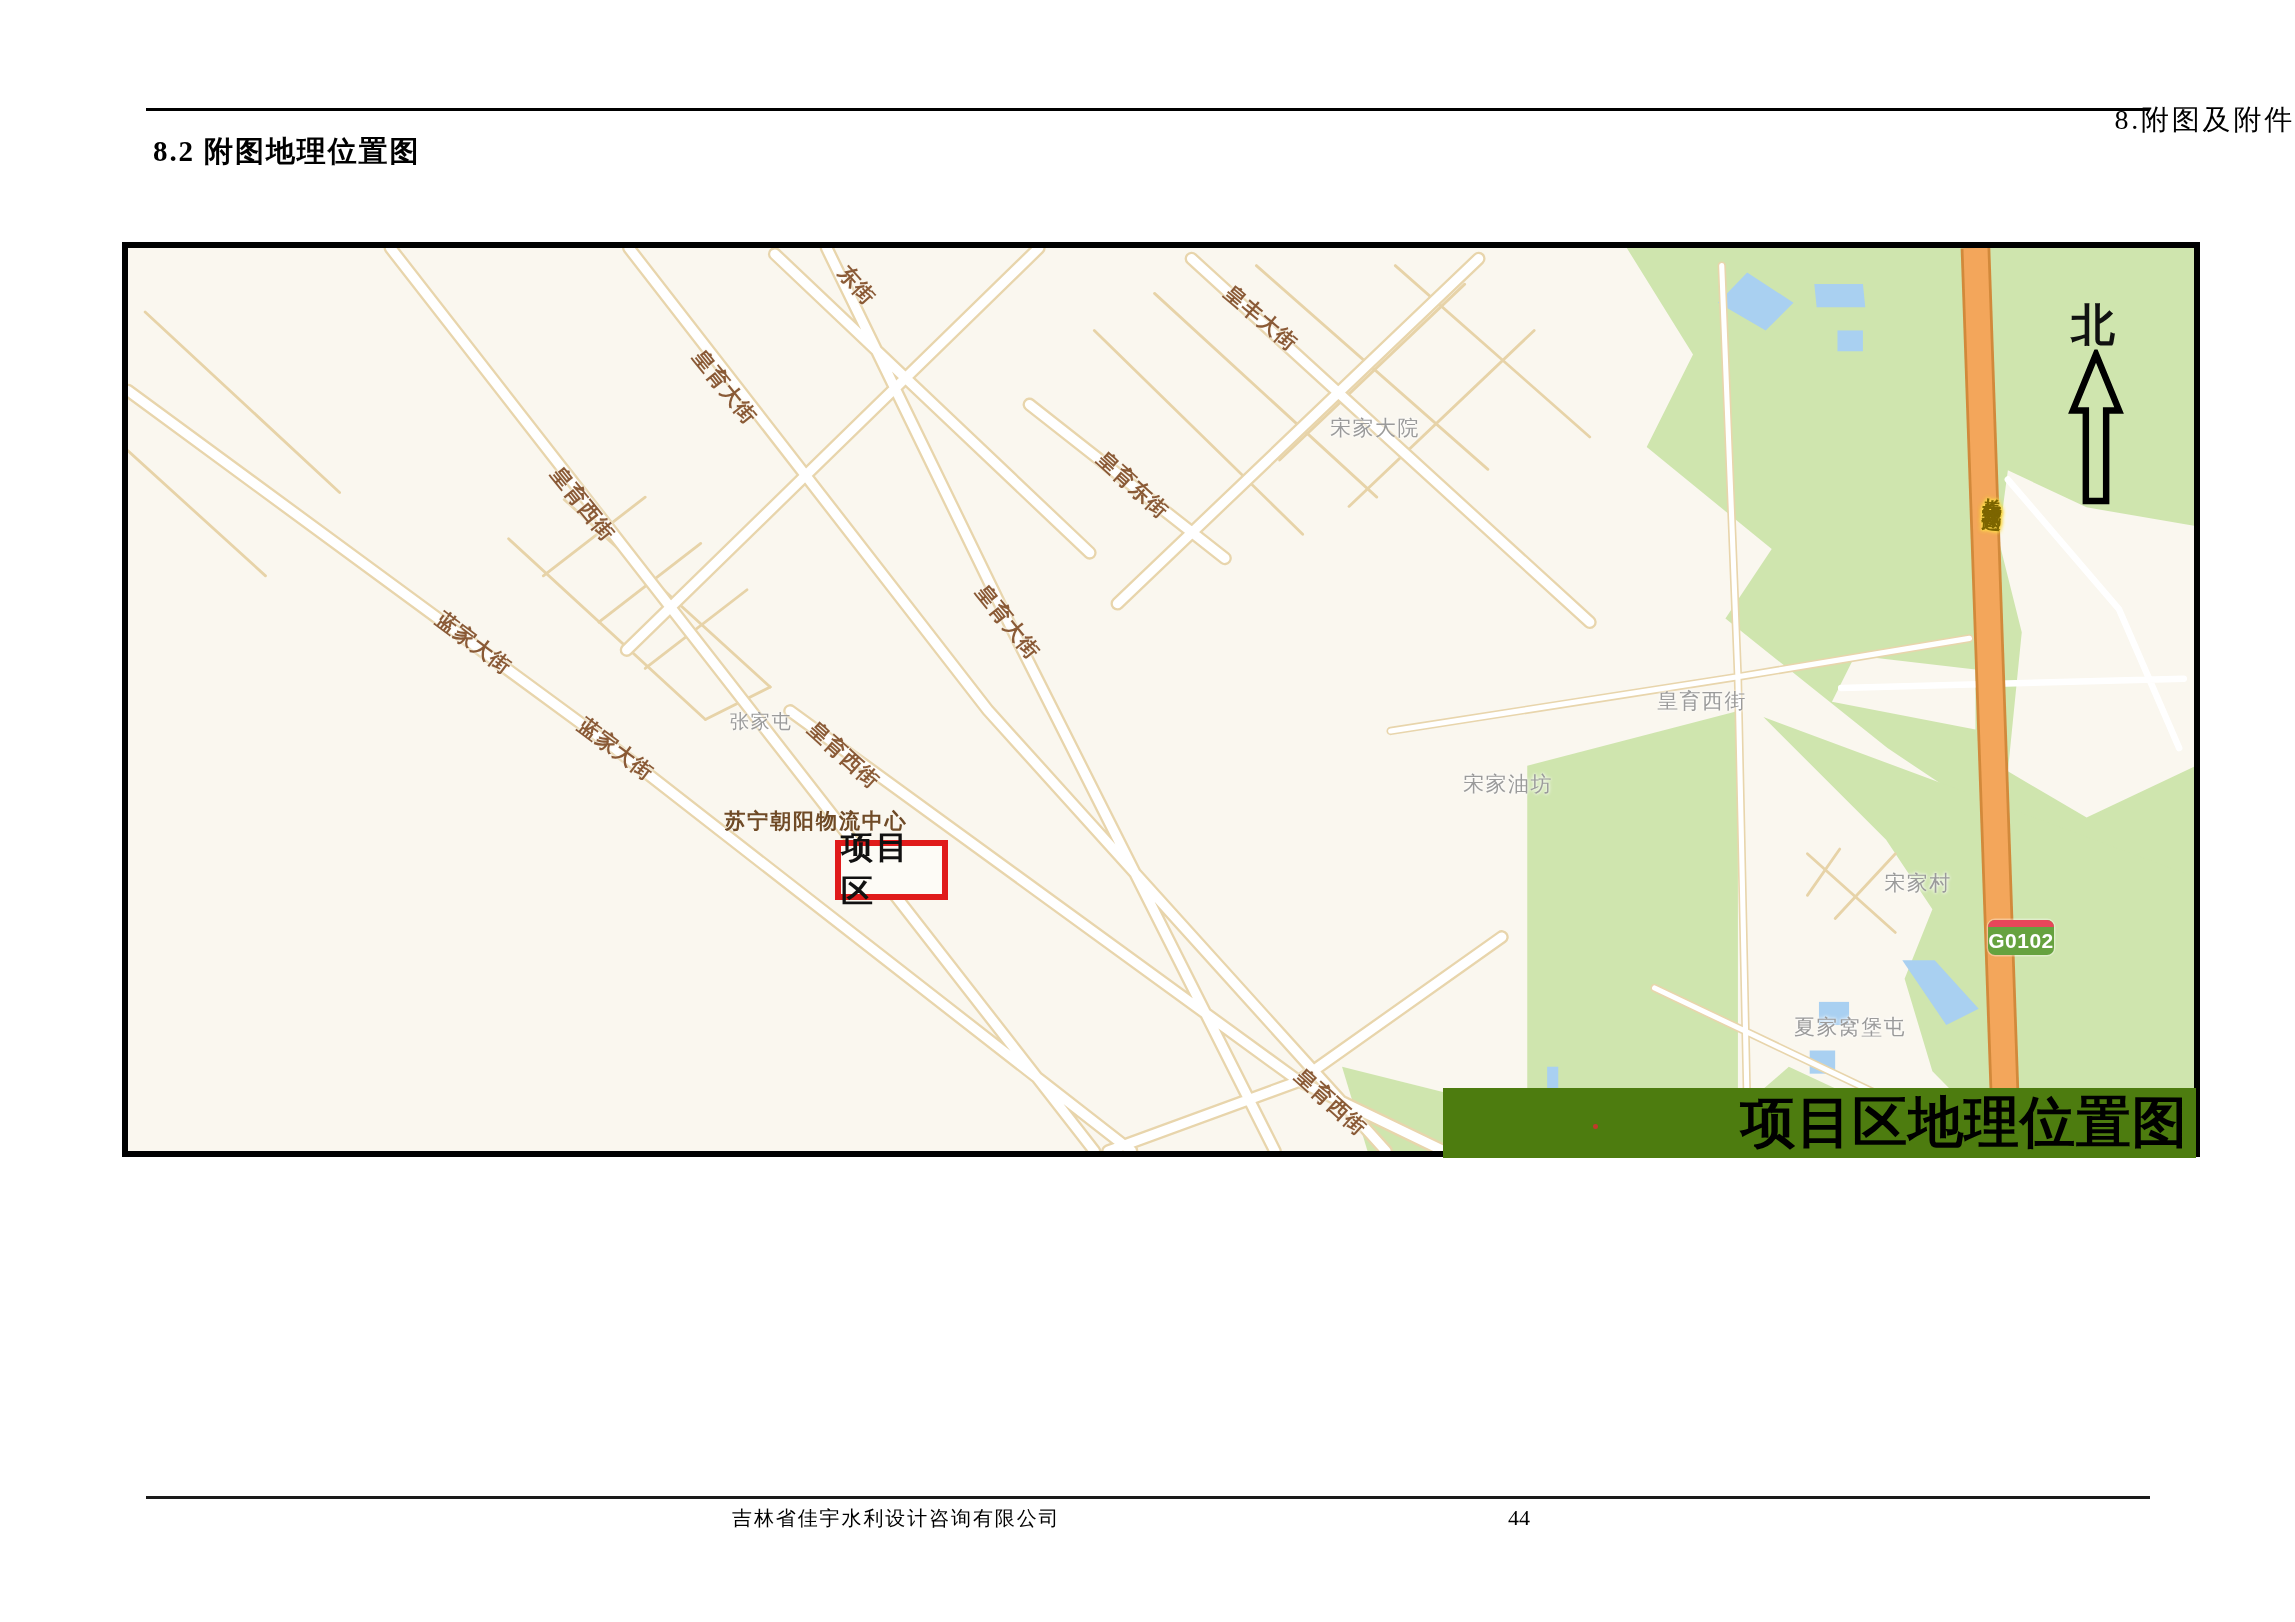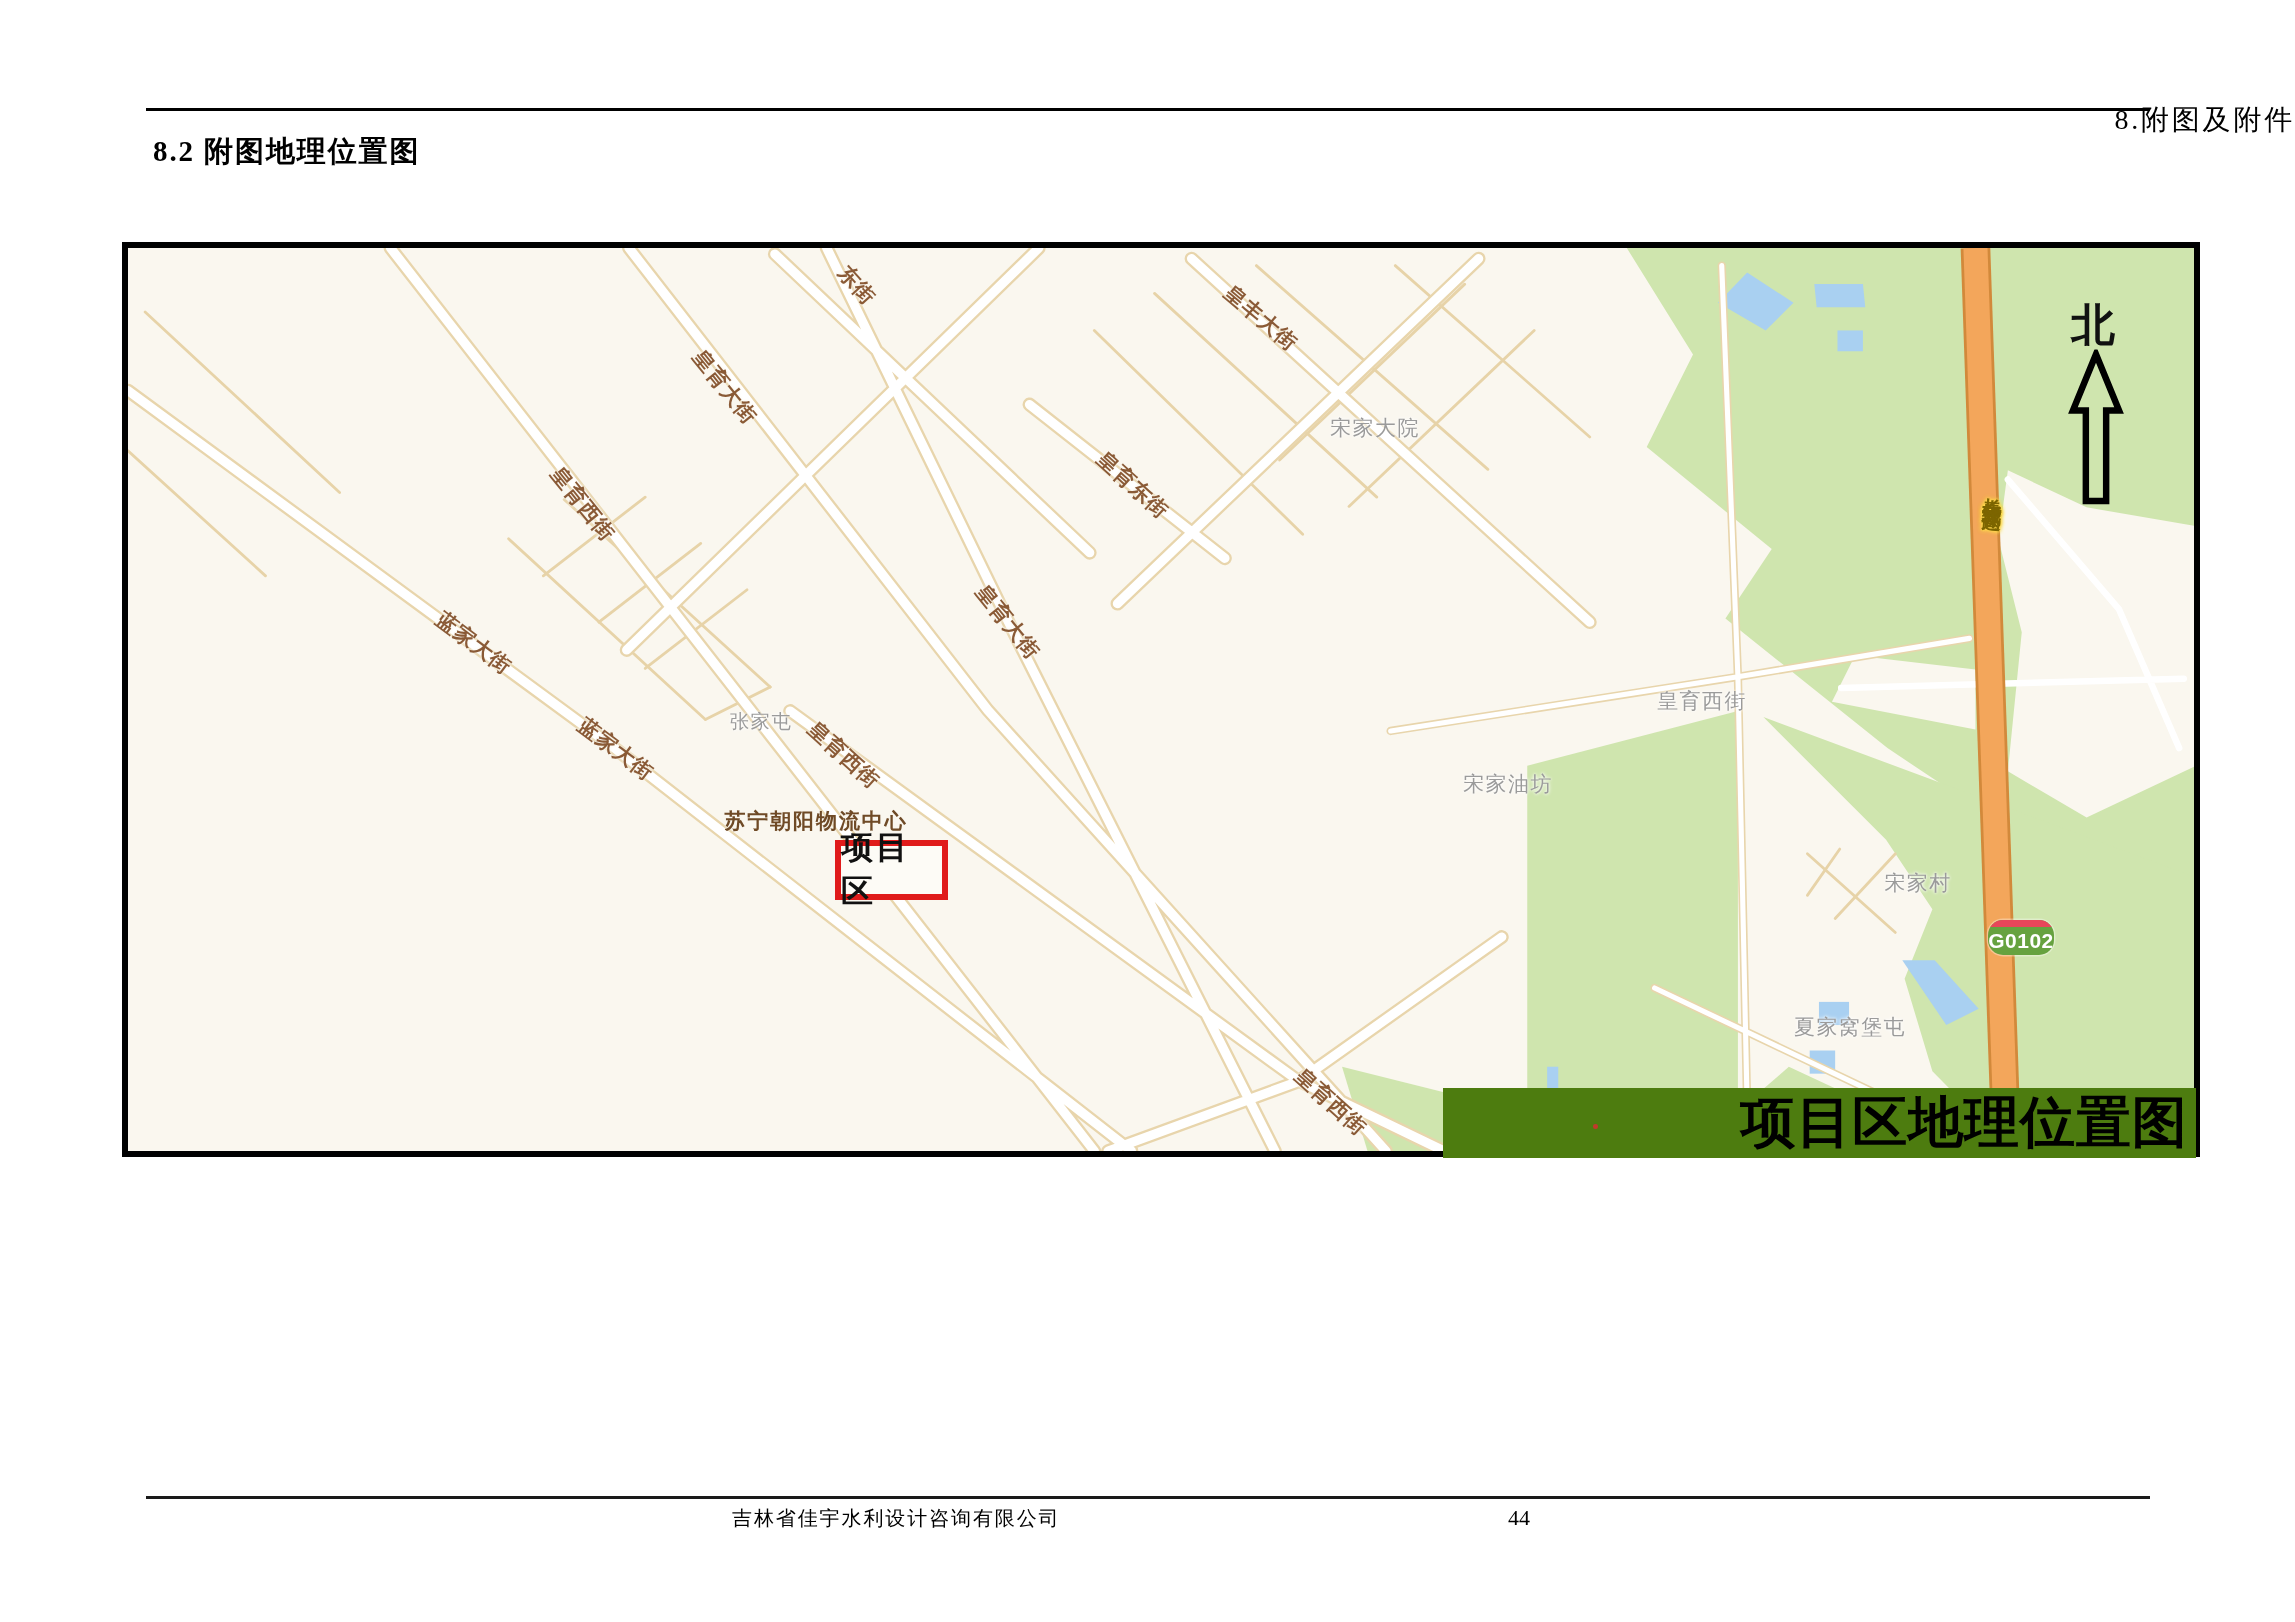--- a/index.html
+++ b/index.html
@@ -26,21 +26,21 @@
        color:#6f4a26;white-space:nowrap;letter-spacing:1.9px;text-shadow:0 0 2.8px #faf7ef;}
   #project-area-box{position:absolute;left:707px;top:592px;width:113px;height:60px;
        border:6.5px solid #e01b1b;background:#fdfbf6;box-sizing:border-box;
        display:flex;align-items:center;justify-content:center;}
   #project-area-box span{font-size:32px;font-weight:bold;color:#111;letter-spacing:2.8px;
        font-family:"Liberation Serif","DejaVu Serif",serif;}
   #highway-name-label{position:absolute;left:1853px;top:234px;writing-mode:vertical-rl;
        font-size:19.4px;font-weight:bold;color:#7c6500;letter-spacing:2.8px;transform:rotate(4deg);
        text-shadow:0 0 2.3px #ffd94d,0 0 4.2px #ffd94d,0 0 5.6px #ffd94d;}
   #road-badge{position:absolute;left:1860px;top:672px;width:66px;height:35px;background:#66a23f;
-       border-radius:15px;overflow:hidden;box-shadow:0 0 0 1.4px rgba(255,255,255,.35);}
+       border-radius:7px;overflow:hidden;box-shadow:0 0 0 1.4px rgba(255,255,255,.35);}
   #road-badge .badge-top{height:7.4px;background:#e8465a;}
   #road-badge .badge-text{height:28px;display:flex;align-items:center;justify-content:center;
        color:#fff;font-size:21px;font-weight:bold;letter-spacing:0.5px;}
   #north-label{position:absolute;left:1965px;top:77px;transform:translate(-50%,-50%);
        font-size:44px;font-weight:bold;color:#111;font-family:"Liberation Serif","DejaVu Serif",serif;}
   #north-arrow{position:absolute;left:1968px;top:180px;transform:translate(-50%,-50%);}
   #map-title-block{position:absolute;left:1315px;top:840px;width:753px;height:70px;background:#4d7c0f;
        display:flex;align-items:center;justify-content:flex-end;padding-right:8.3px;box-sizing:border-box;}
   #map-title-block span{font-size:55px;font-weight:bold;color:#000;letter-spacing:0.9px;
        font-family:"Liberation Serif","DejaVu Serif",serif;}

